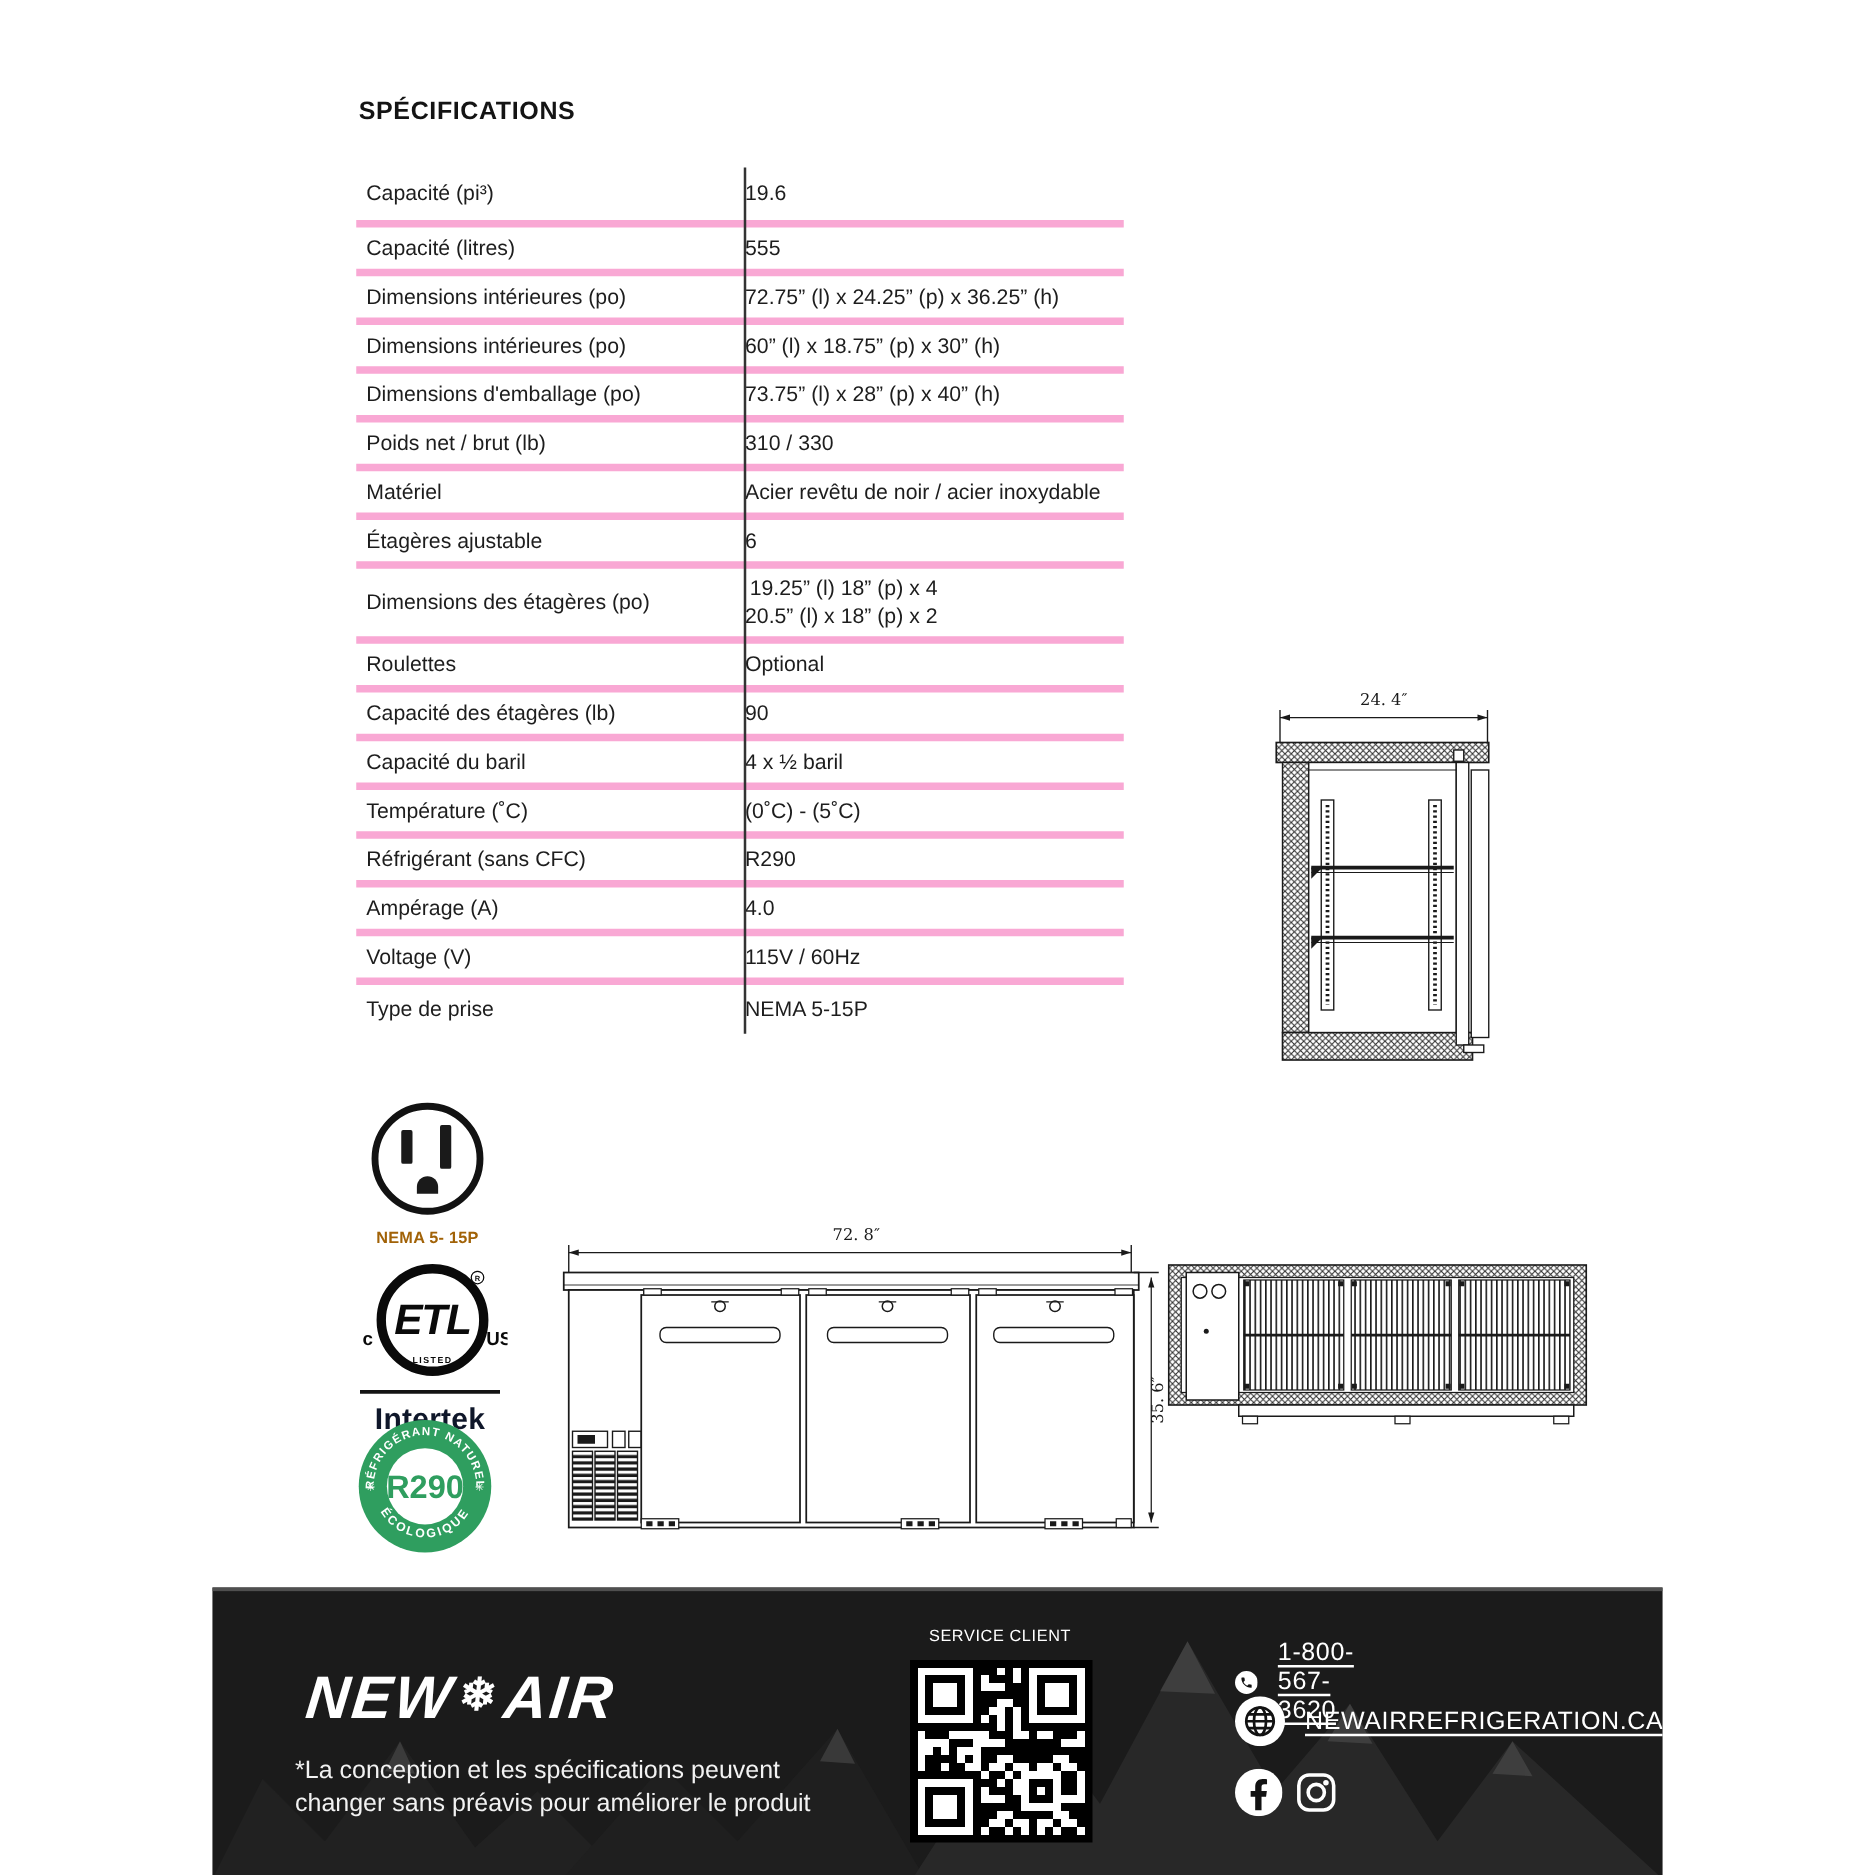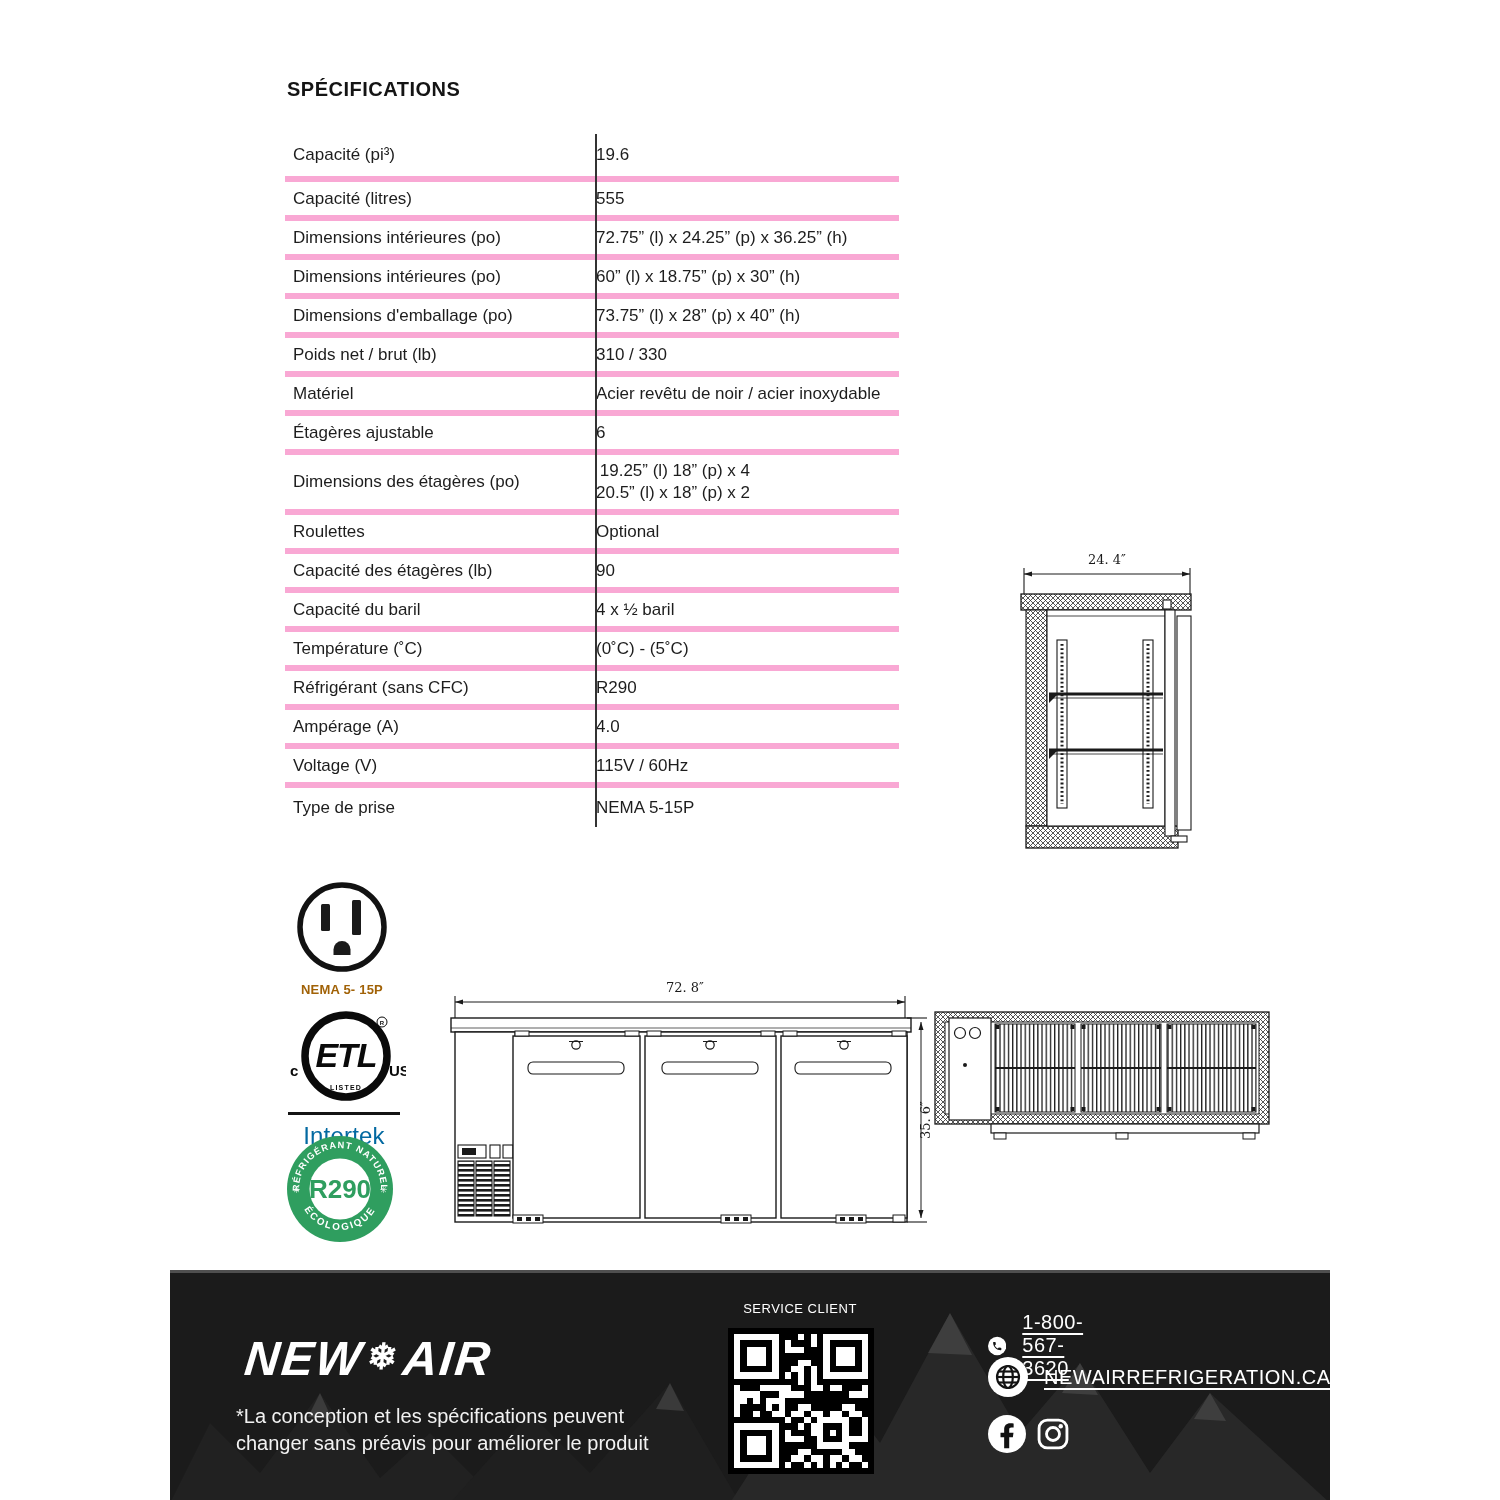--- a/index.html
+++ b/index.html
@@ -20,21 +20,21 @@
   .trow.first { height:48px; }
   .trow.tall { height:60px; }
   .trow:last-child { border-bottom:none; }
   .tl { width:310px; padding-left:8px; font-size:17px; color:#1d1d1d; }
   .tv { padding-left:1px; font-size:17px; white-space:nowrap; }
   .tv .vline { display:block; line-height:22px;text-align:right; }
 
   
   .cap { font-size:13px; font-weight:700; text-align:center; letter-spacing:.2px; color:#a16207; }
   .etl-rule { left:288px; top:1112px; width:112px; height:3px; background:#141414; }
-  .intertek { left:262px; top:1122px; width:164px; text-align:center; font-size:24px; font-weight:400; color:#0369a1; letter-spacing:.2px; }
+  .intertek { left:262px; top:1122px; width:164px; text-align:center; font-size:24px; font-weight:700; color:#0f172a; letter-spacing:.2px; }
 
   
   .footer { left:170px; top:1270px; width:1160px; height:230px; background:#1b1b1b; border-top:3px solid #4f4f4f; overflow:hidden; }
   .footer .bg { position:absolute; inset:0; }
   .brand { position:absolute; left:75px; top:58px; color:#fff; font-weight:900; font-style:italic;
            font-size:48px; letter-spacing:2px; transform:skewX(-6deg); white-space:nowrap; }
   .brand .flake { font-style:normal; font-size:36px; vertical-align:6px; margin:0 4px; }
   .disclaimer { position:absolute; left:66px; top:130px; font-size:20px; line-height:27px; color:#f2f2f2; }
   .svc { position:absolute; left:530px; top:28px; width:200px; text-align:center; font-size:13px; letter-spacing:.5px; color:#fff; }
   .qr { position:absolute; left:558px; top:55px; width:146px; height:146px; }

